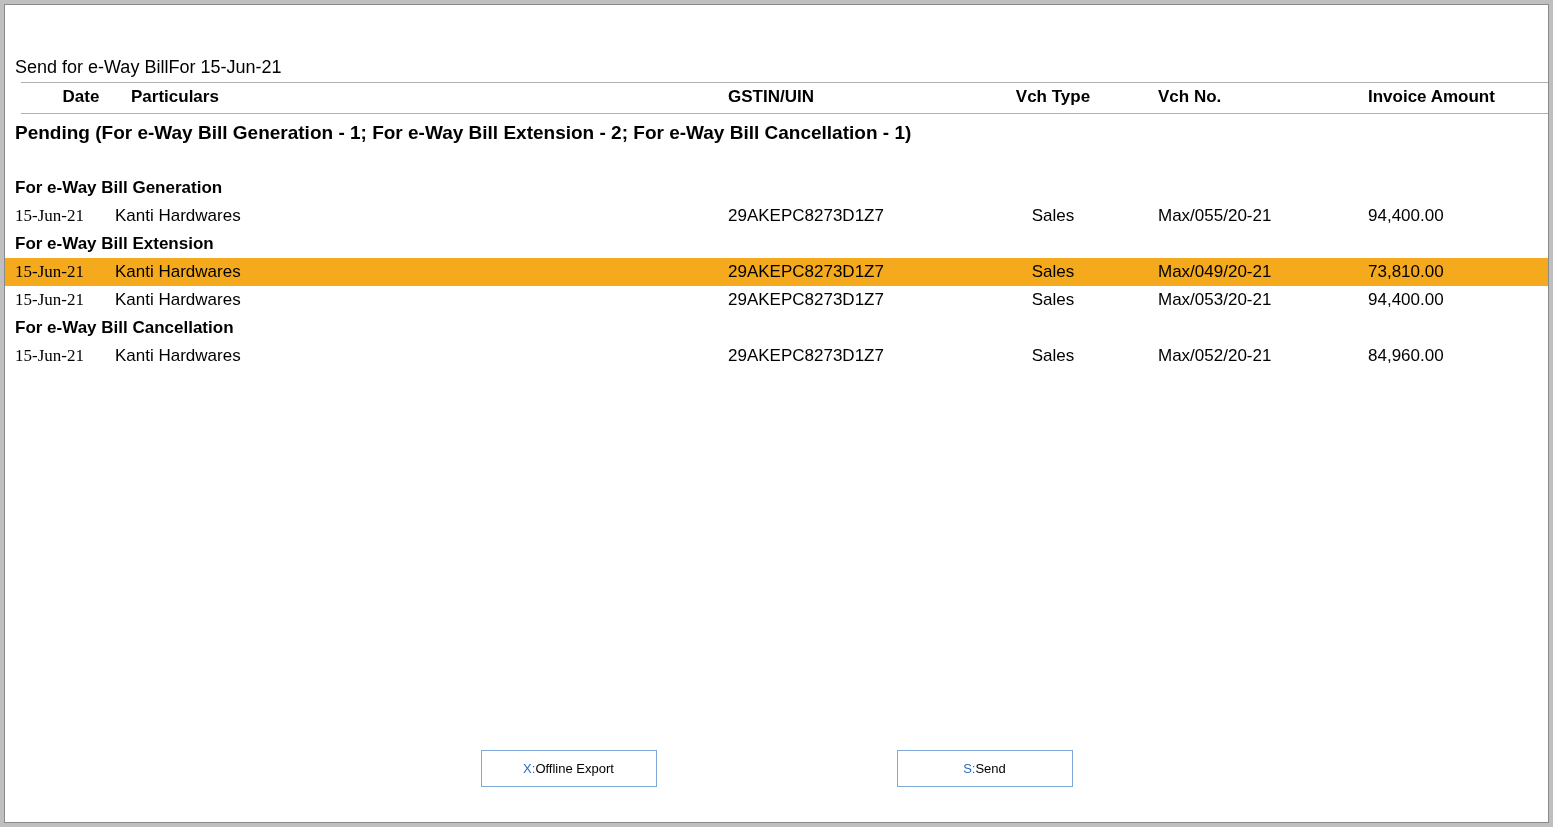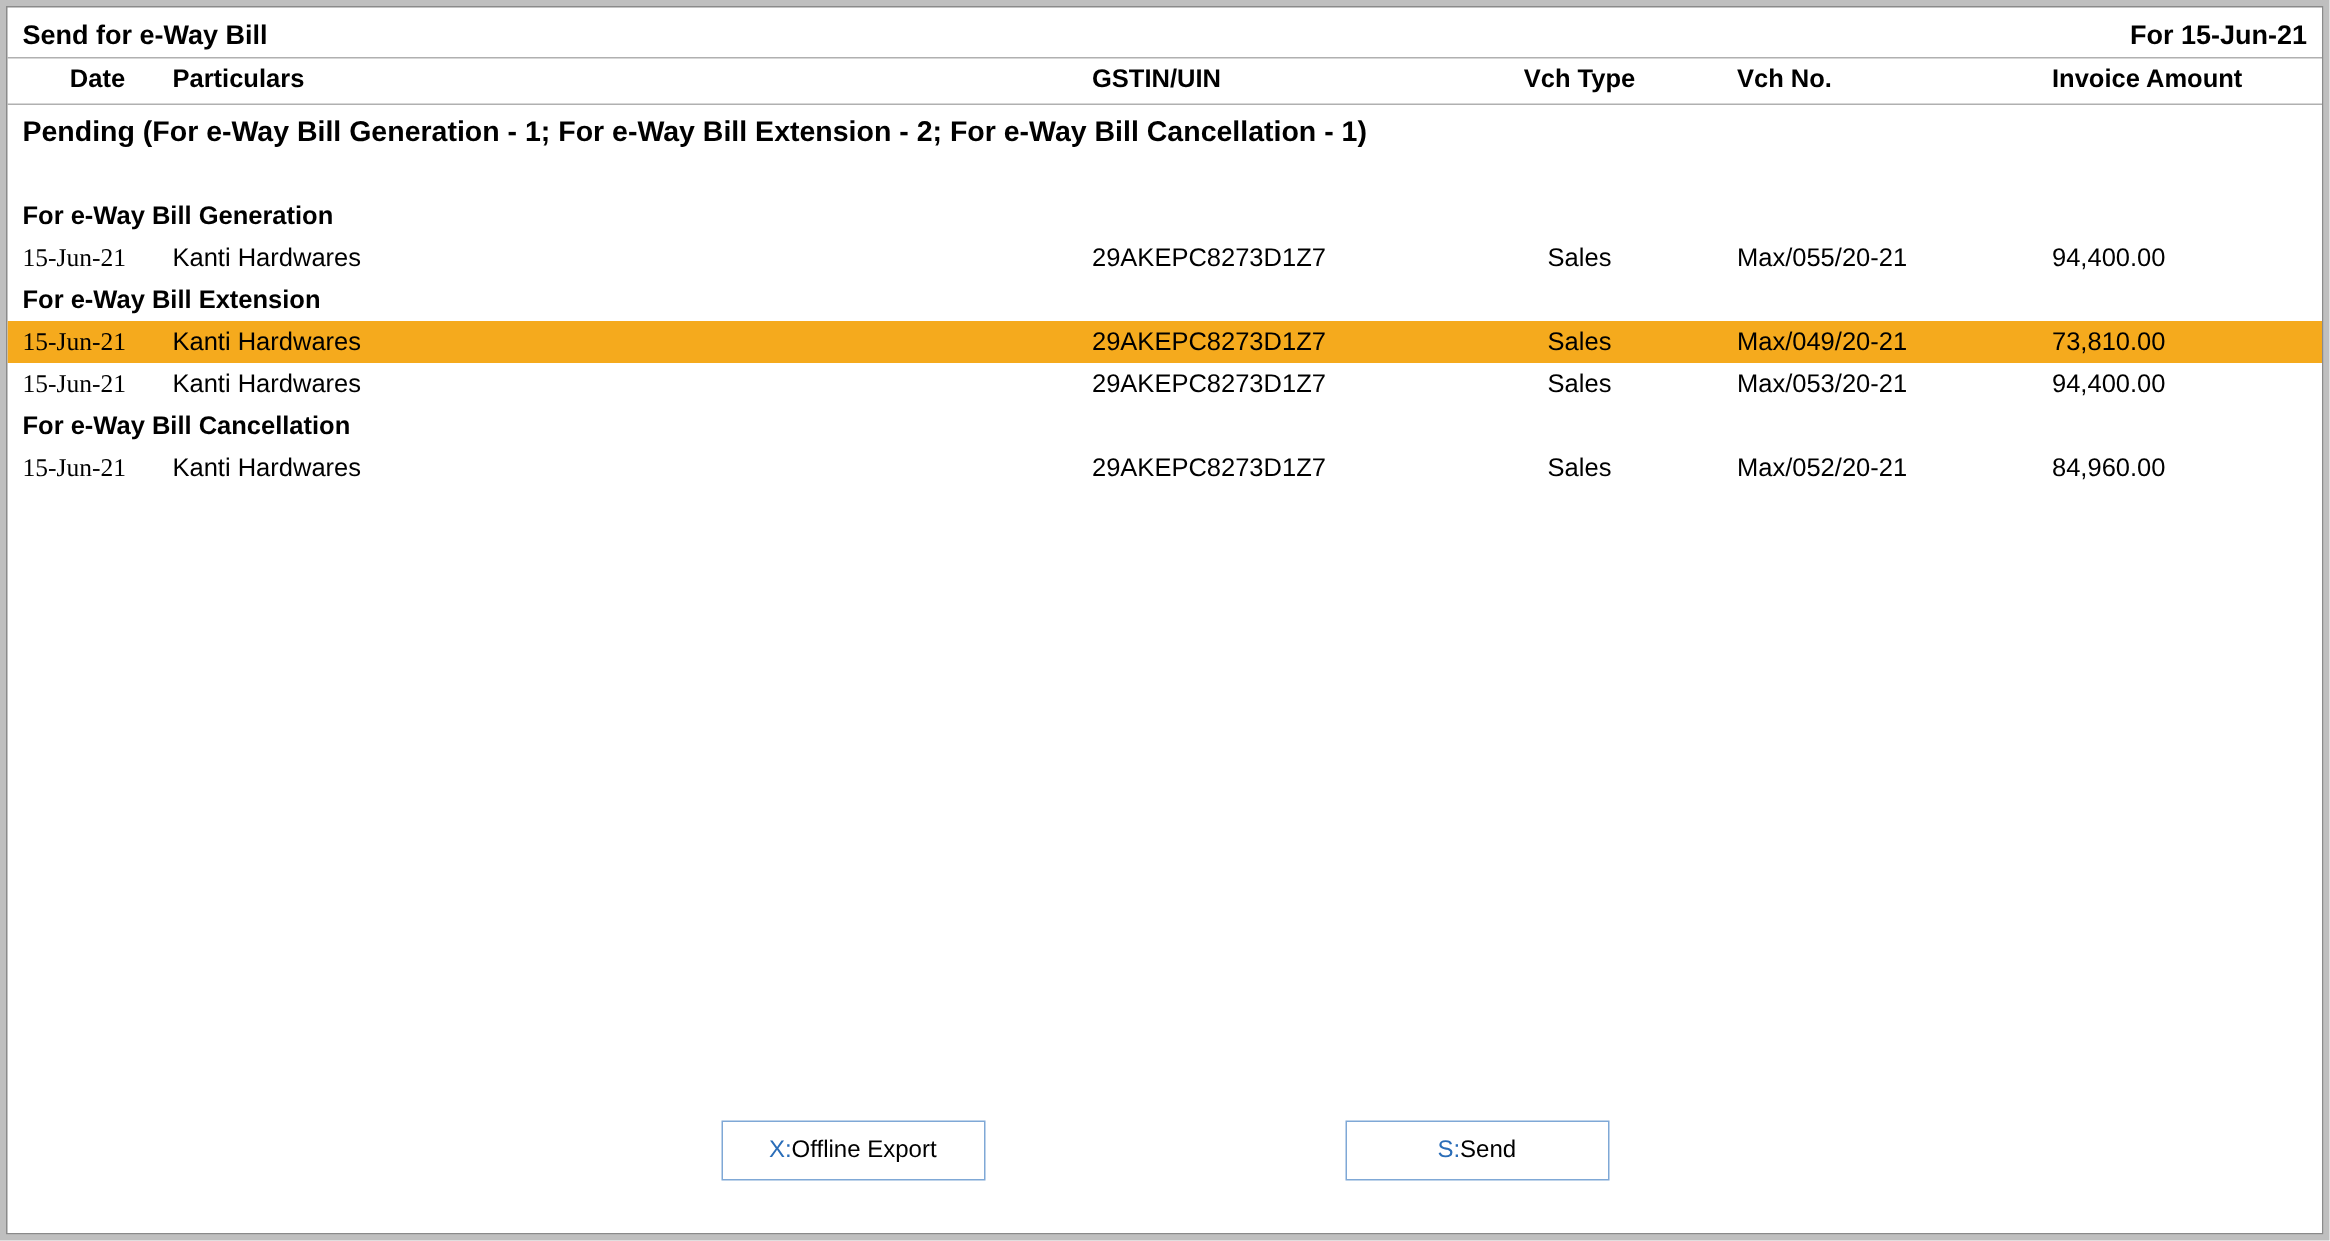--- a/index.html
+++ b/index.html
@@ -16,32 +16,34 @@
       background: #ffffff;
       border: 1px solid #8a8a8a;
       width: 100%;
       height: 819px;
       display: flex;
       flex-direction: column;
       position: relative;
     }
     .header {
       display: flex;
-      justify-content: space-between;
+      justify-content: flex-start;
       padding: 8px 10px 4px 10px;
       font-size: 18px;
-      font-weight: bold;
+      font-weight: normal;
+      margin-top: 44px;
     }
     .col-headers {
       display: flex;
       padding: 4px 10px 6px 10px;
       font-size: 17px;
       font-weight: bold;
       border-top: 1px solid #b0b0b0;
       border-bottom: 1px solid #b0b0b0;
+      margin-left: 16px;
     }
     .col-date { width: 100px; text-align: center; }
     .col-particulars { flex: 1; }
     .col-gstin { width: 220px; text-align: left; }
     .col-vchtype { width: 210px; text-align: center; }
     .col-vchno { width: 210px; text-align: left; }
     .col-amount { width: 170px; text-align: left; padding-right: 4px; }
     .body-area {
       flex: 1;
       overflow: auto;
@@ -69,21 +71,21 @@
     }
     .footer {
       display: flex;
       justify-content: center;
       gap: 240px;
       padding: 20px 0 35px 0;
     }
     .btn {
       border: 1px solid #7fa8d6;
       background: #ffffff;
-      font-size: 16px;
+      font-size: 13px;
       padding: 10px 20px;
       cursor: pointer;
       min-width: 176px;
       text-align: center;
       font-family: inherit;
     }
     .btn .key {
       color: #2a6db8;
     }
   </style>

